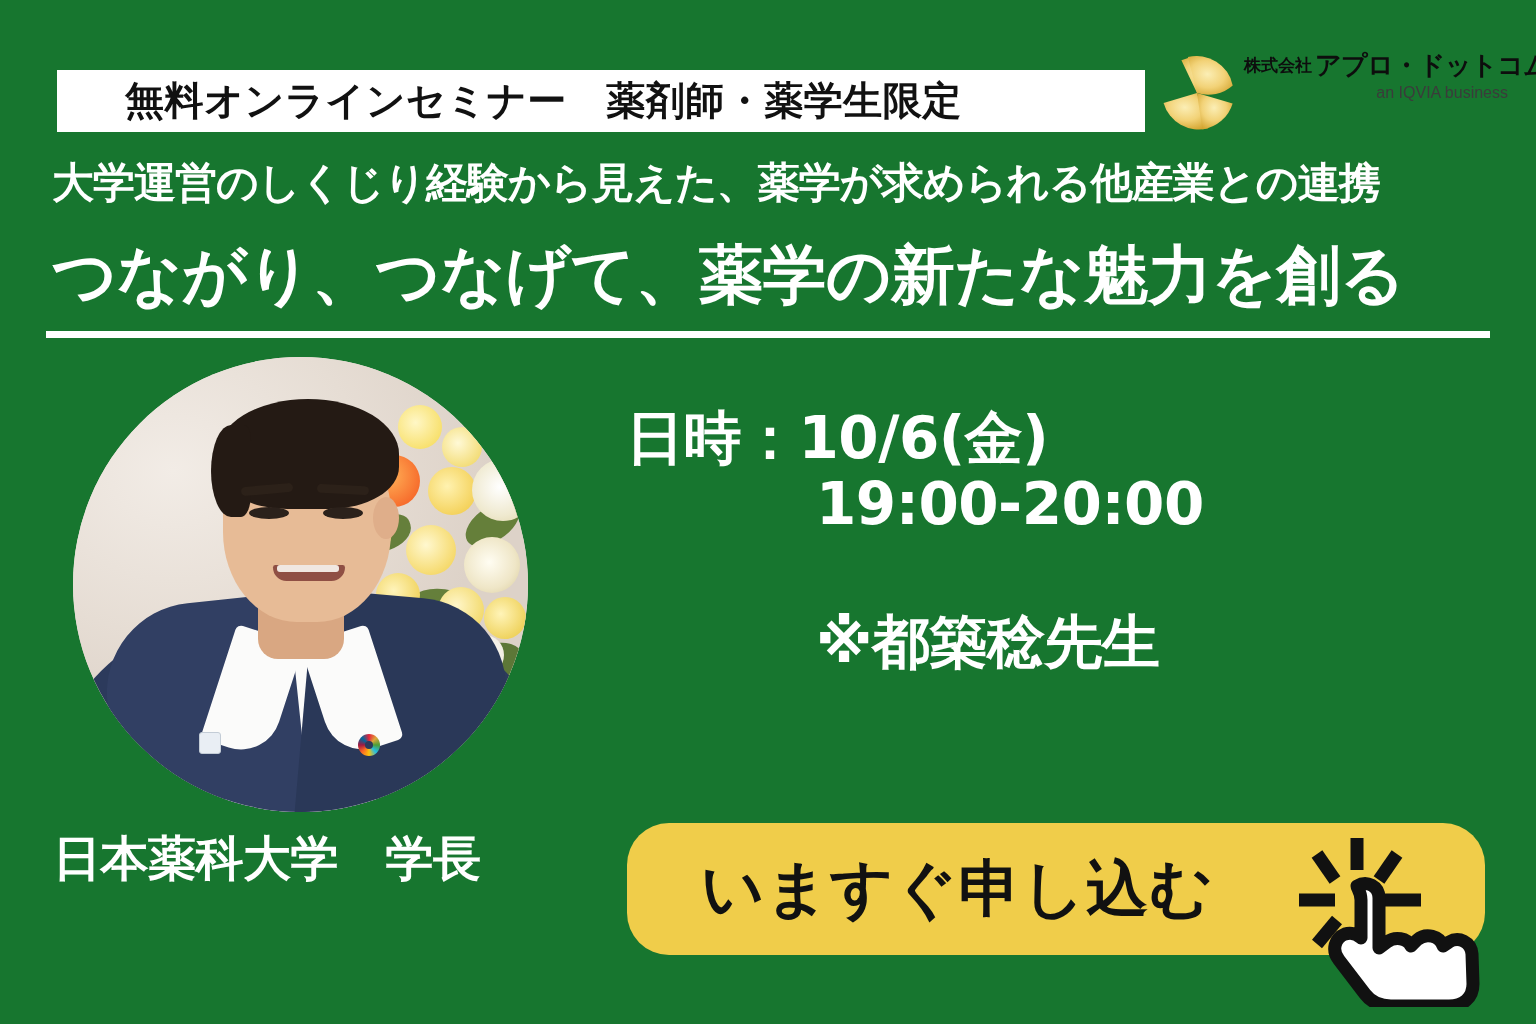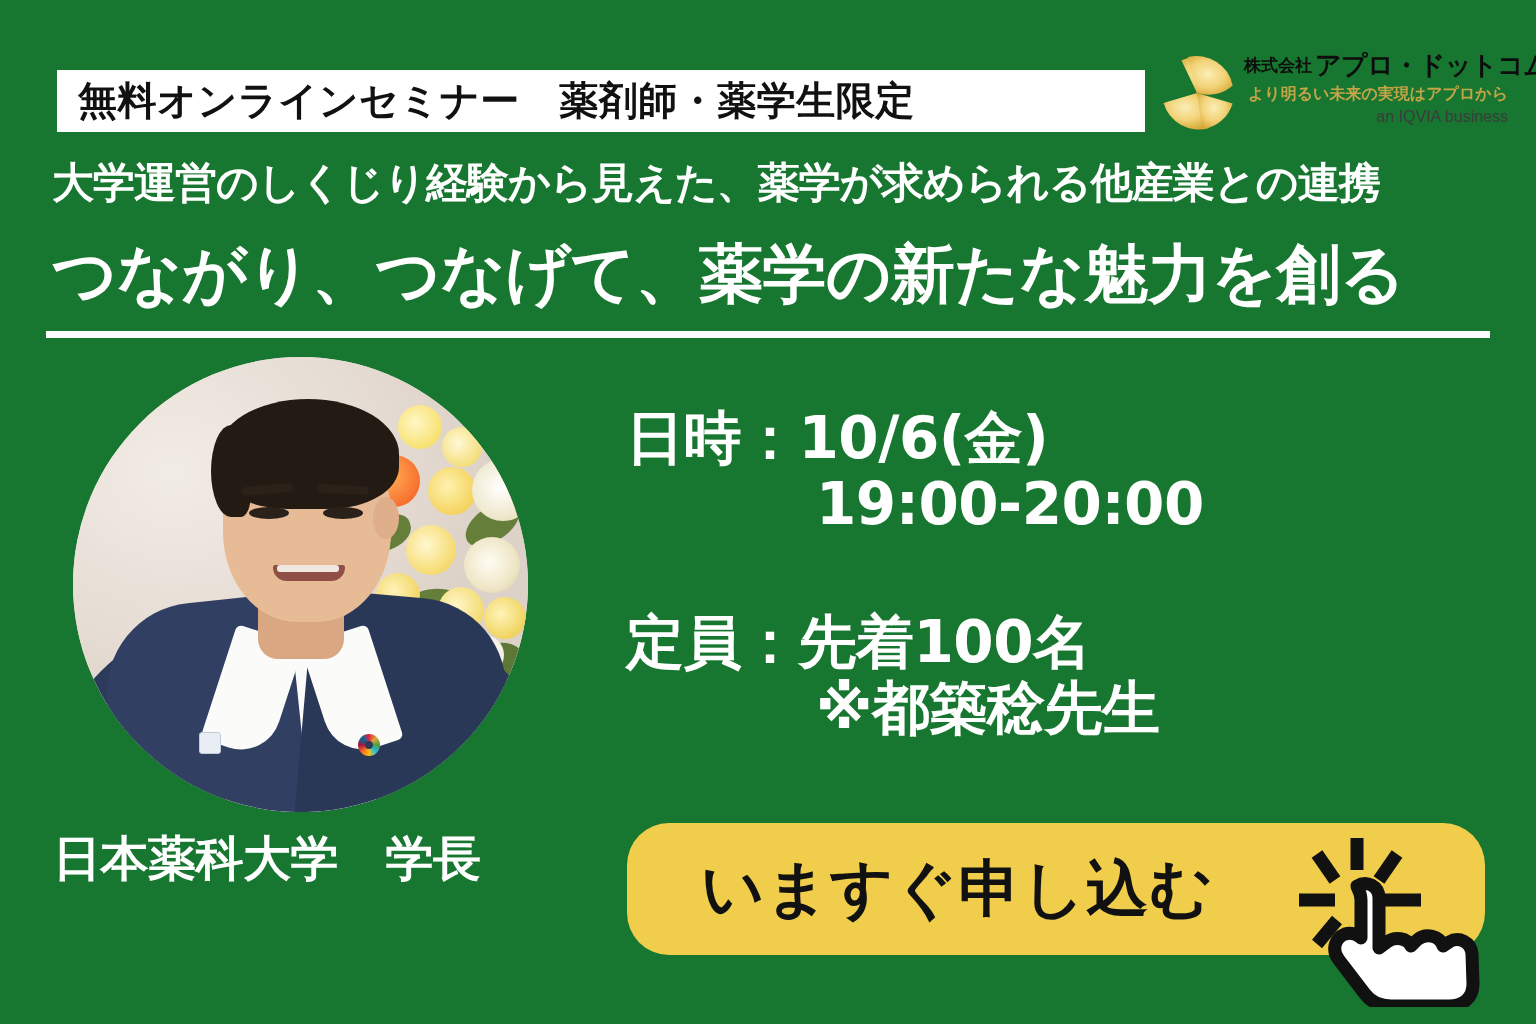--- a/index.html
+++ b/index.html
@@ -29,21 +29,21 @@
     height: 62px;
     background: #ffffff;
     display: flex;
     align-items: center;
   }
   .banner-text {
     color: #111111;
     font-size: 39px;
     font-weight: 700;
     letter-spacing: 0.5px;
-    padding-left: 21px;
+    padding-left: 68px;
     white-space: nowrap;
     font-family: "DejaVu Sans", "Liberation Sans", sans-serif;
   }
 
   
   .logo {
     position: absolute;
     left: 1158px;
     top: 48px;
     width: 350px;
@@ -117,21 +117,21 @@
     position: absolute;
     left: 52px;
     top: 236px;
     width: 1440px;
     color: #ffffff;
     font-size: 64px;
     font-weight: 700;
     line-height: 78px;
     letter-spacing: -0.5px;
     white-space: nowrap;
-    font-family: Liberation Serif, serif;
+    font-family: Liberation Sans, sans-serif;
   }
   .rule {
     position: absolute;
     left: 46px;
     top: 331px;
     width: 1444px;
     height: 7px;
     background: #ffffff;
   }
 
@@ -327,21 +327,20 @@
         <g fill="url(#gold1)">
           <path d="M50,50 L92,30 A47,47 0 0 0 30,8 Z M50,50 A47,47 0 0 1 92,30 L50,50 Z"></path>
           <path d="M50,50 L32,6 A47,47 0 0 1 94,34 A47,47 0 0 1 50,50 Z" transform="rotate(8 50 50)"></path>
           <path d="M50,50 L10,70 A47,47 0 0 0 72,92 Z" transform="rotate(10 50 50)"></path>
           <path d="M50,50 L94,68 A47,47 0 0 1 52,97 Z" transform="rotate(-6 50 50)"></path>
         </g>
       </svg>
     </div>
     <div class="logo-textblock">
       <span class="logo-company"><span class="small">株式会社</span><span>アプロ・ドットコム</span></span>
-      <span class="logo-tagline">より明るい未来の実現はアプロから</span>
       <span class="logo-iqvia">an IQVIA business</span>
     </div>
   </div>
 
   <div class="subhead">大学運営のしくじり経験から見えた、薬学が求められる他産業との連携</div>
   <div class="headline">つながり、つなげて、薬学の新たな魅力を創る</div>
   <div class="rule"></div>
 
   <div class="portrait">
     <div class="ph-wall"></div>
@@ -384,21 +383,20 @@
     <div class="ph-mouth"></div>
     <div class="ph-mouth-teeth"></div>
     <div class="ph-pin-sdg"></div>
     <div class="ph-pin-sq"></div>
   </div>
 
   <div class="info">
     <div class="info-line">日時：10/6(金)</div>
     <div class="info-line indent">19:00-20:00</div>
     <div class="info-block2">
-      <div class="info-line">定員：先着100名</div>
       <div class="info-line indent">※都築稔先生</div>
     </div>
   </div>
 
   <div class="cta">
     <span class="cta-label">いますぐ申し込む</span>
   </div>
 
   <div class="cursor-icon">
     <svg viewBox="0 0 205 185" width="205" height="185" aria-hidden="true">

